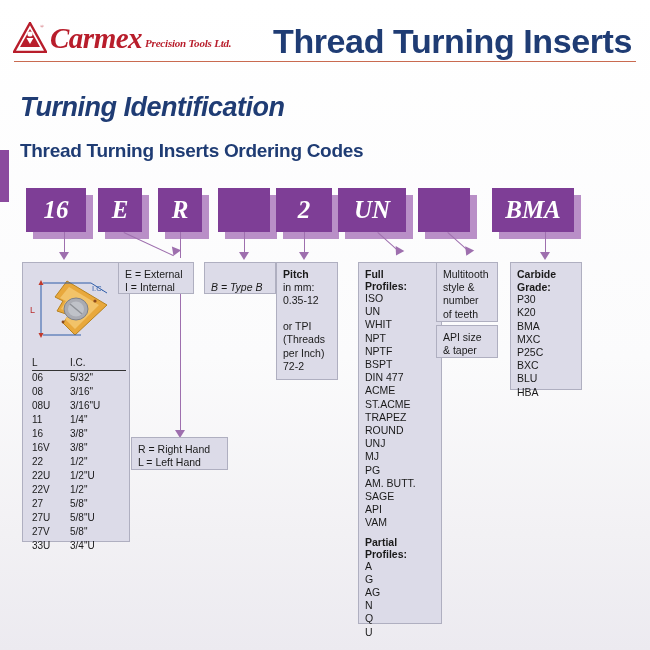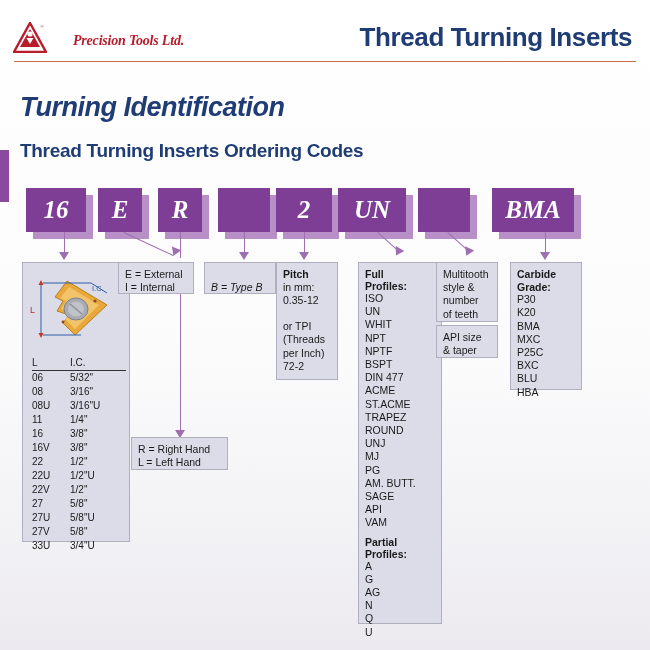--- a/index.html
+++ b/index.html
@@ -11,23 +11,23 @@
   }
   #page{position:absolute;inset:0;}
 
   
   .hdr{position:absolute;left:0;top:0;width:650px;height:70px;}
   .logo{position:absolute;left:13px;top:22px;display:flex;align-items:flex-end;}
   .logo-mark{width:34px;height:31px;position:relative;margin-right:3px;}
   .logo-txt{color:#B81D2B;font-family:"Liberation Serif",serif;font-style:italic;
             font-weight:bold;font-size:29px;letter-spacing:-.5px;line-height:.95;}
   .logo-sub{color:#B81D2B;font-family:"Liberation Serif",serif;font-style:italic;
-            font-weight:bold;font-size:14px;margin-left:23px;margin-bottom:4px;letter-spacing:-.2px;}
+            font-weight:bold;font-size:11px;margin-left:3px;margin-bottom:4px;letter-spacing:-.2px;}
   .hdr-title{position:absolute;right:18px;top:22px;color:#1F3C74;
-             font-size:26px;font-weight:bold;letter-spacing:-.4px;white-space:nowrap;}
+             font-size:34px;font-weight:bold;letter-spacing:-.4px;white-space:nowrap;}
   .hdr-rule{position:absolute;left:14px;top:61px;width:622px;height:1px;background:#C96A50;}
 
   
   .sec-title{position:absolute;left:20px;top:92px;color:#1F3C74;font-size:27px;
              font-weight:bold;font-style:italic;letter-spacing:-.5px;}
   .sub-title{position:absolute;left:20px;top:140px;color:#1F3C74;font-size:19px;
              font-weight:bold;letter-spacing:-.3px;}
   .accent-bar{position:absolute;left:0px;top:150px;width:9px;height:52px;background:#8B4A9E;}
 
   
@@ -75,20 +75,21 @@
     <div class="logo">
       <div class="logo-mark">
         <svg width="34" height="31" viewBox="0 0 34 31">
           <polygon points="17,1 33,30 1,30" fill="none" stroke="#B81D2B" stroke-width="2.4"></polygon>
           <polygon points="17,7 27,25 7,25" fill="#B81D2B"></polygon>
           <circle cx="17" cy="12" r="2.6" fill="#ffffff"></circle>
           <polygon points="13.5,16 20.5,16 17,22" fill="#ffffff"></polygon>
           <text x="27" y="6" font-size="5" fill="#B81D2B" font-family="Liberation Serif, serif">®</text>
         </svg>
       </div>
+      <div class="logo-txt">Carmex</div>
       <div class="logo-sub">Precision Tools Ltd.</div>
     </div>
     <div class="hdr-title">Thread Turning Inserts</div>
     <div class="hdr-rule"></div>
   </div>
 
   <div class="sec-title">Turning Identification</div>
   <div class="sub-title">Thread Turning Inserts Ordering Codes</div>
   <div class="accent-bar"></div>
 

